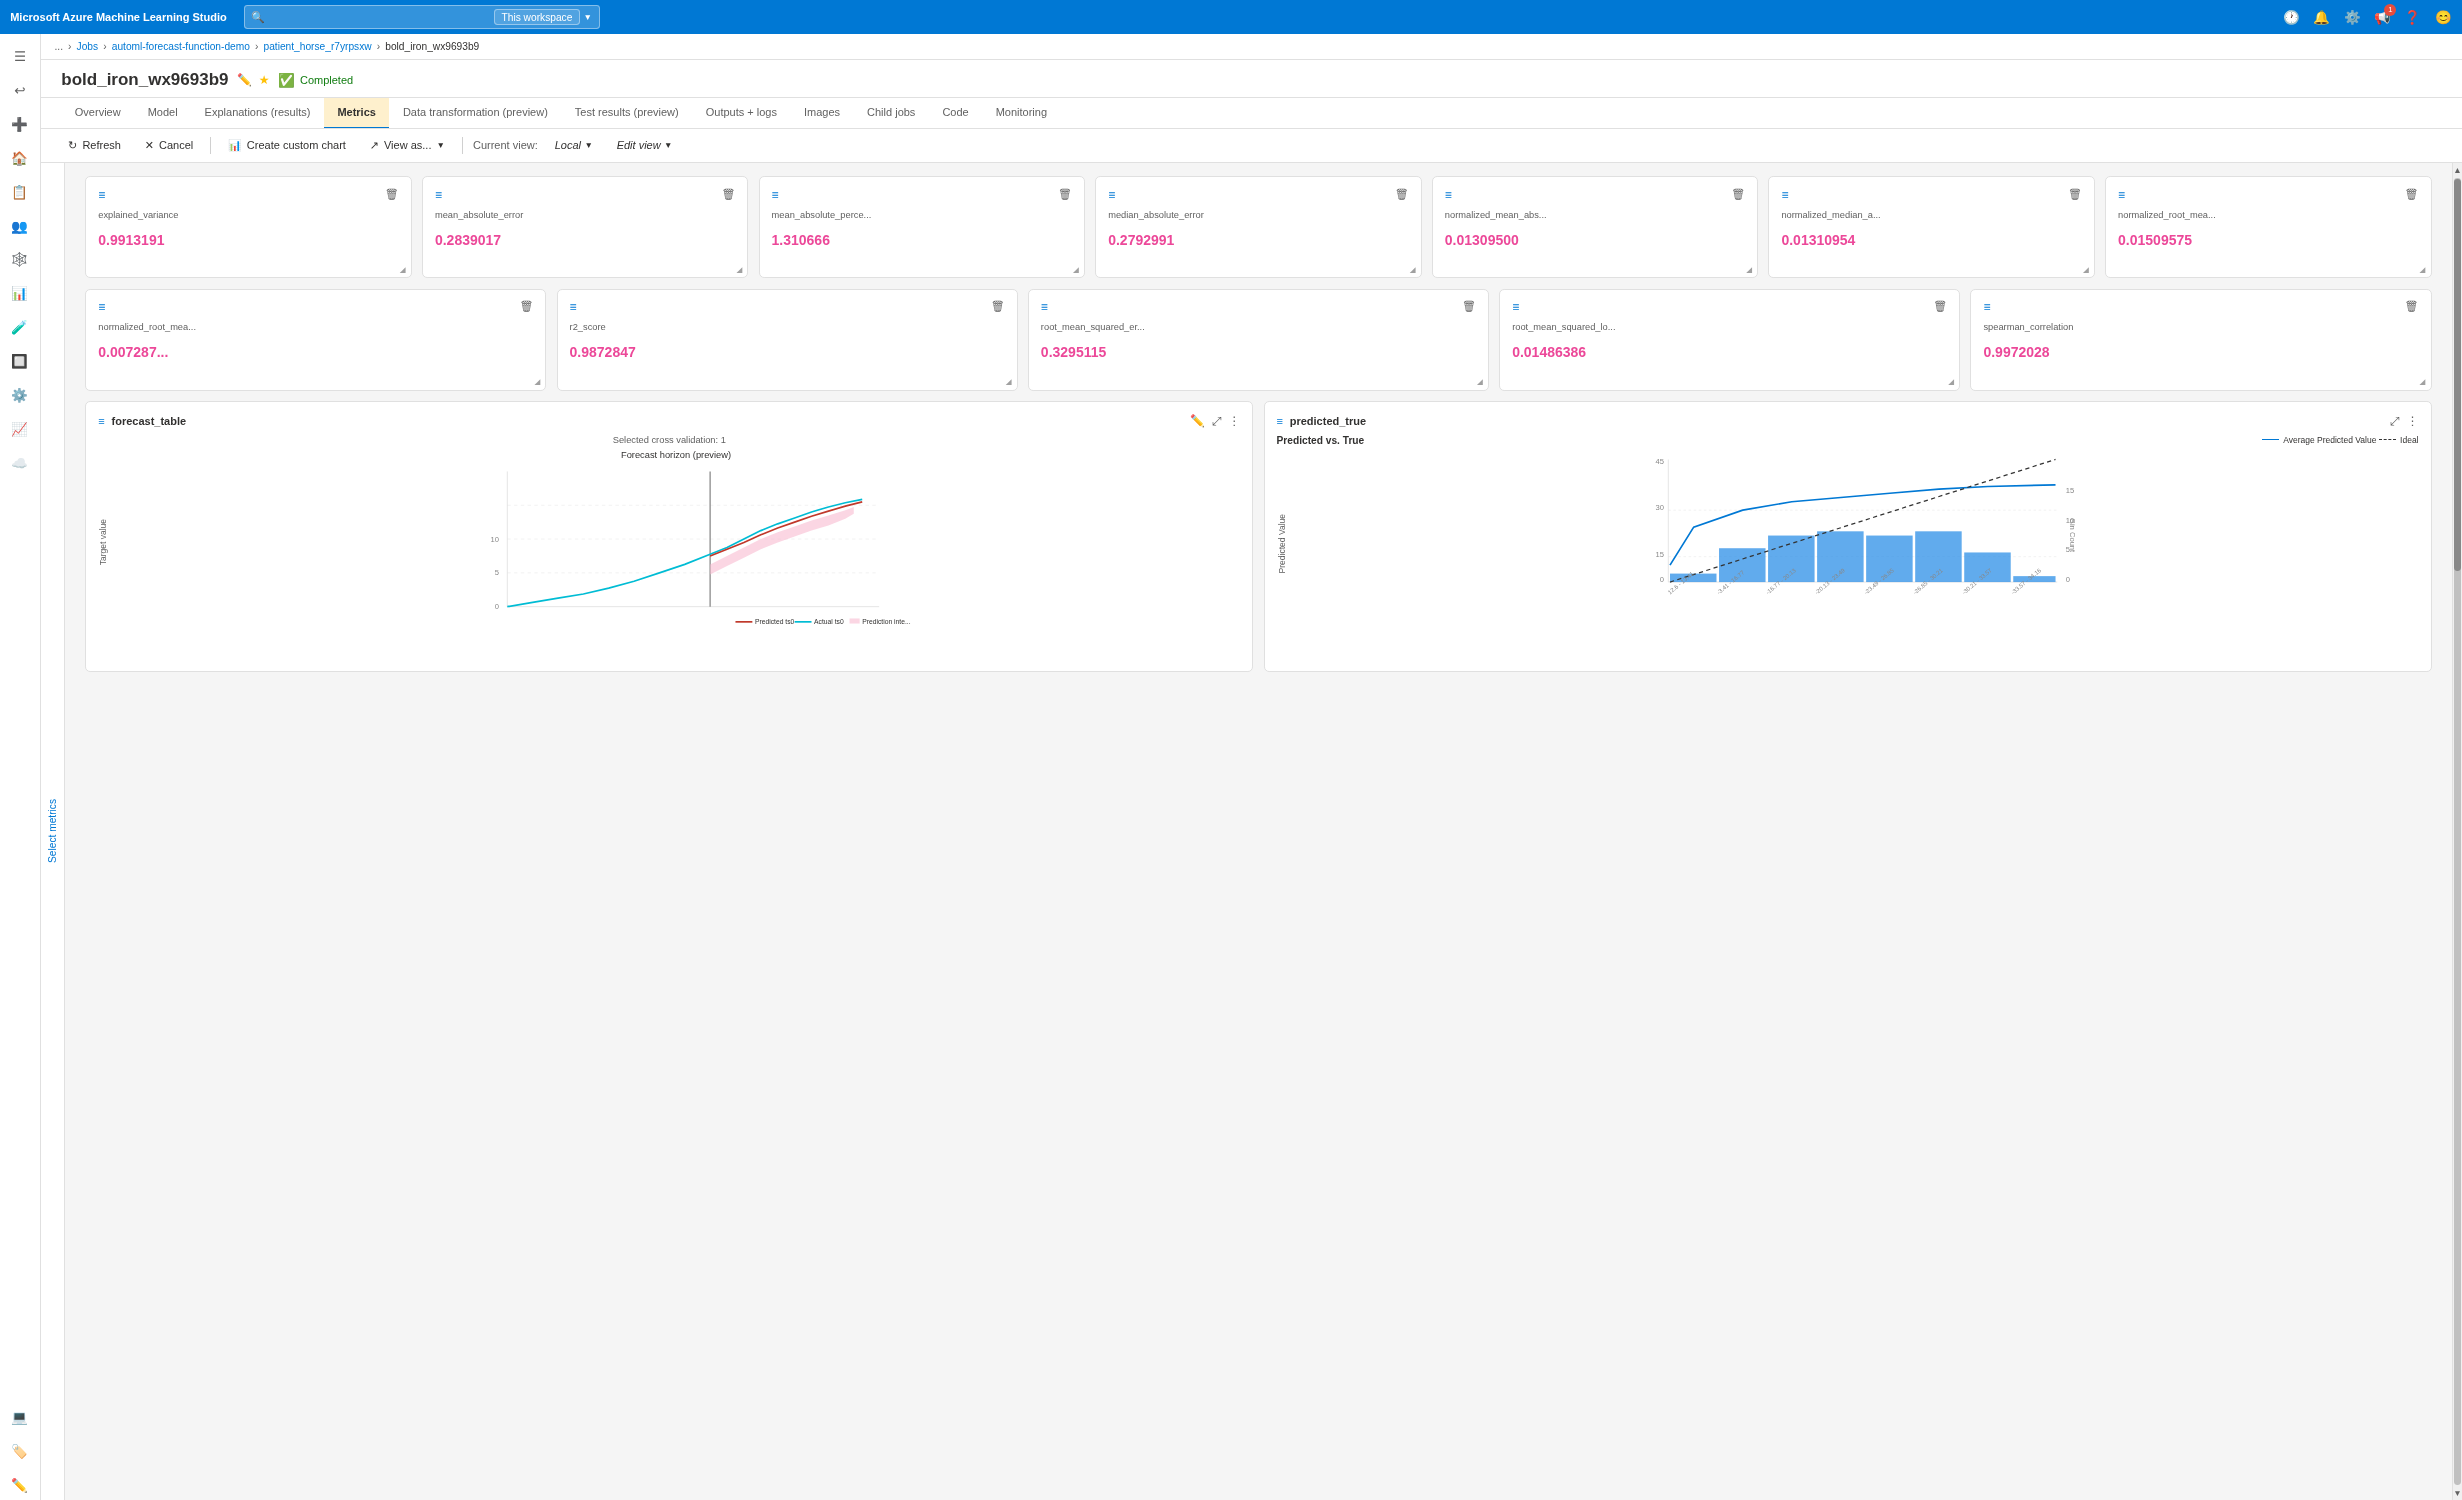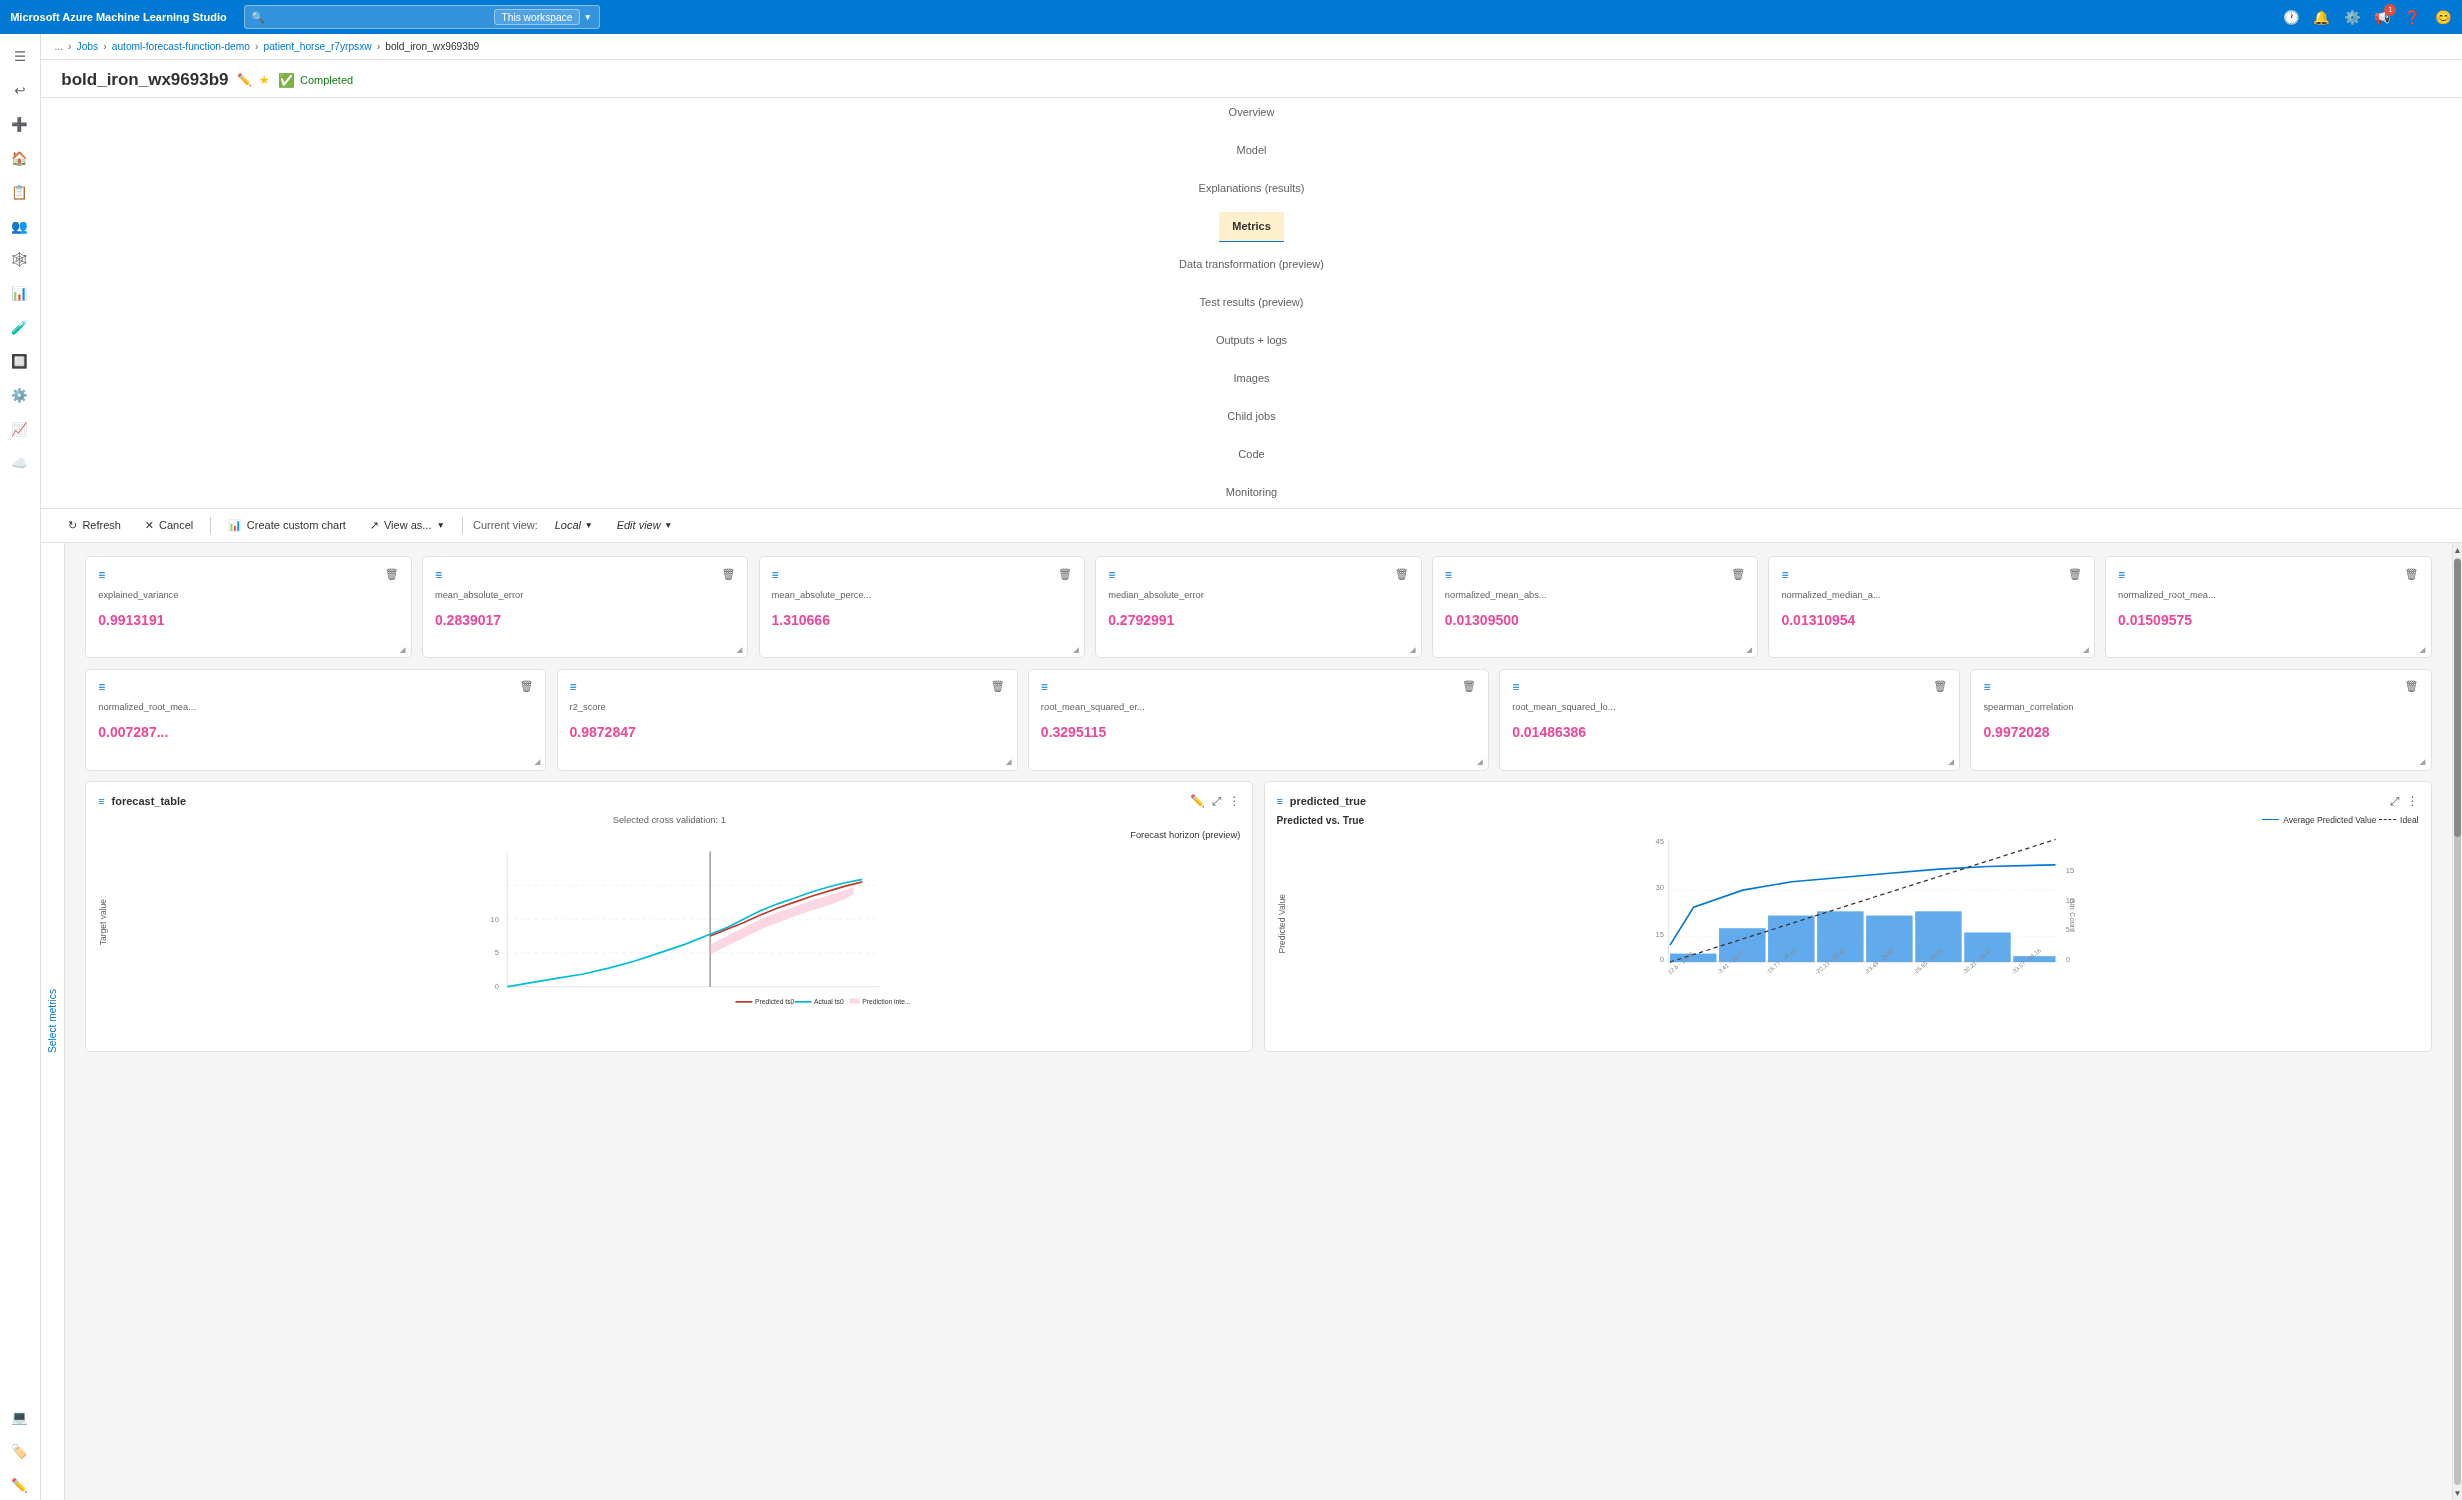--- a/index.html
+++ b/index.html
@@ -135,22 +135,21 @@
     }
     .status-icon { font-size: 13.5px; }
 
     
     .tabs {
       display: flex;
       align-items: center;
       border-bottom: 0.8px solid #e0e0e0;
       padding: 0 20.3px;
       background: #fff;
-      gap: 8px;
-      flex-direction: column;
+      gap: 0;
     }
     .tab {
       padding: 8.5px 13.5px;
       font-size: 11px;
       color: #616161;
       cursor: pointer;
       border-bottom: 1.7px solid transparent;
       white-space: nowrap;
     }
     .tab.active {
@@ -637,21 +636,21 @@
                 <span class="chart-action-icon">✏️</span>
                 <span class="chart-action-icon">⤢</span>
                 <span class="chart-action-icon">⋮</span>
               </div>
             </div>
             <div class="chart-sub-label">Selected cross validation: 1</div>
 
             <div style="display:flex;align-items:flex-start;width:100%;">
               <div style="writing-mode:vertical-lr;transform:rotate(180deg);font-size:8.5px;color:#616161;margin-right:3.4px;align-self:center;">Target value</div>
               <div style="flex:1;">
-                <div style="text-align:right;font-size:9.3px;color:#323130;margin-bottom:3.4px;">Forecast horizon (preview)</div>
+                <div style="text-align:center;font-size:9.3px;color:#323130;margin-bottom:3.4px;">Forecast horizon (preview)</div>
                 <svg width="100%" height="169" viewBox="0 0 500 200" style="font-size:13px">
 
                   <line x1="50" y1="10" x2="50" y2="170" stroke="#e0e0e0" stroke-width="1"></line>
                   <line x1="50" y1="170" x2="490" y2="170" stroke="#e0e0e0" stroke-width="1"></line>
                   <line x1="50" y1="130" x2="490" y2="130" stroke="#e0e0e0" stroke-width="0.5" stroke-dasharray="4,4"></line>
                   <line x1="50" y1="90" x2="490" y2="90" stroke="#e0e0e0" stroke-width="0.5" stroke-dasharray="4,4"></line>
                   <line x1="50" y1="50" x2="490" y2="50" stroke="#e0e0e0" stroke-width="0.5" stroke-dasharray="4,4"></line>
 
                   <text x="40" y="173" text-anchor="end" font-size="9" fill="#888">0</text>
                   <text x="40" y="133" text-anchor="end" font-size="9" fill="#888">5</text>

